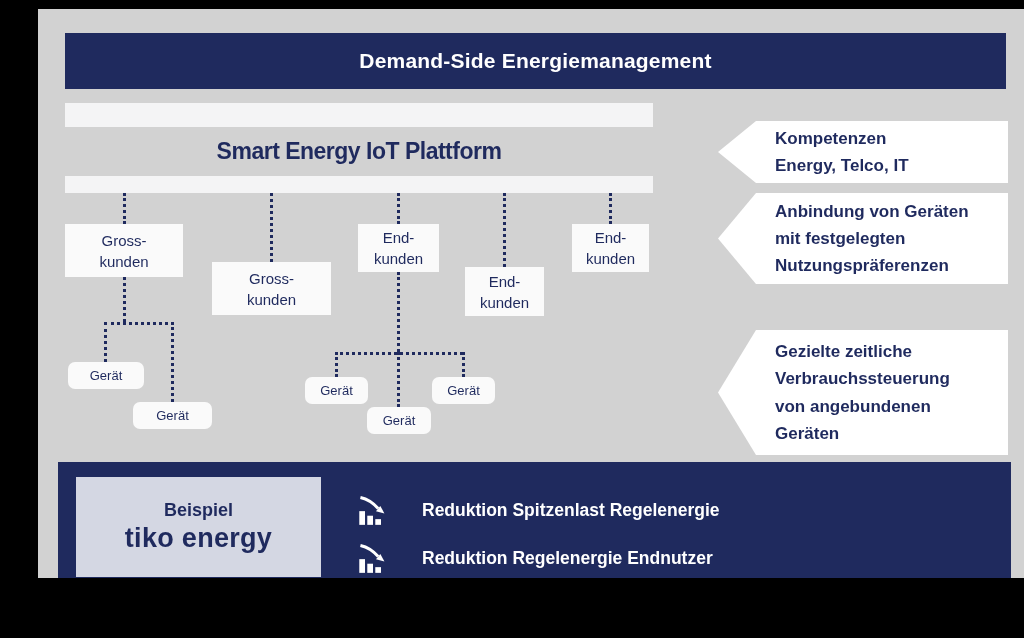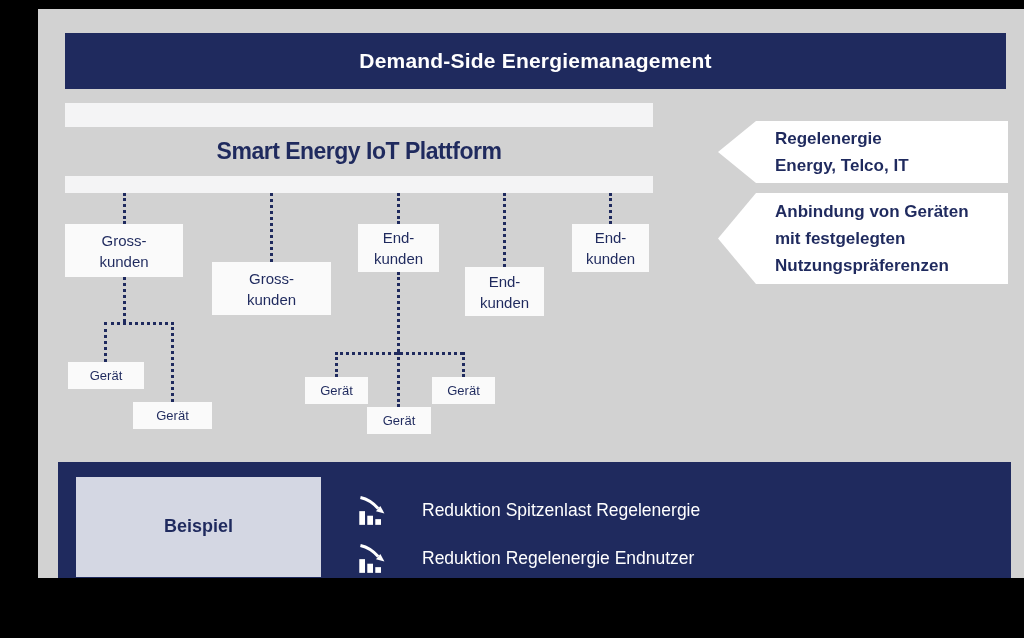--- a/index.html
+++ b/index.html
@@ -24,21 +24,21 @@
     left:37px;top:128px;width:588px;height:46px;display:flex;align-items:center;justify-content:center;
     color:var(--navy,#1F2A5E);font-size:23px;font-weight:700;letter-spacing:-0.5px;
   }
 
   .node{
     background:#FAFAFA;color:var(--navy,#1F2A5E);display:flex;align-items:center;justify-content:center;
     text-align:center;font-size:15px;line-height:1.4;
   }
   .device{
     background:#FAFAFA;color:var(--navy,#1F2A5E);display:flex;align-items:center;justify-content:center;
-    text-align:right;font-size:13px;
+    text-align:right;font-size:13px;border-radius:7px;
   }
 
   .vline{border-left:3px dotted var(--navy,#1F2A5E);width:0;}
   .hline{border-top:3px dotted var(--navy,#1F2A5E);height:0;}
 
   .callout{
     left:680px;width:290px;background:#FFFFFF;
     clip-path:polygon(0 50%, 38px 0, 100% 0, 100% 100%, 38px 100%);
     display:flex;align-items:center;
     color:var(--navy,#1F2A5E);font-weight:700;font-size:17px;line-height:1.6;
@@ -50,21 +50,21 @@
     left:18px;top:15px;width:245px;height:100px;background:var(--example-bg,#D4D7E3);
     display:flex;flex-direction:column;align-items:center;justify-content:center;
     color:var(--navy,#1F2A5E);
   }
   .example-label{font-size:18px;font-weight:700;margin-bottom:2px;}
   .example-brand{font-size:27px;font-weight:700;letter-spacing:.3px;}
   .benefit-row{left:300px;width:620px;height:36px;display:flex;align-items:center;gap:34px;}
   .benefit-row.r1{top:30px;}
   .benefit-row.r2{top:78px;}
   .benefit-icon{width:30px;height:32px;flex:0 0 auto;}
-  .benefit-text{color:#fff;font-size:17.5px;font-weight:400;}
+  .benefit-text{color:#fff;font-size:17.5px;font-weight:700;}
 </style>
 </head>
 <body>
 
 <div class="frame">
   <div class="canvas abs">
 
     <div class="header-bar abs" style="left:27px;top:24px;">
       <div class="header-title">Demand-Side Energiemanagement</div>
     </div>
@@ -101,32 +101,39 @@
     <div class="vline abs" style="left:424px;top:343px;height:25px;"></div>
     <div class="vline abs" style="left:359px;top:343px;height:55px;"></div>
 
     <div class="device abs" style="left:30px;top:353px;width:76px;height:27px;">Gerät</div>
     <div class="device abs" style="left:95px;top:393px;width:79px;height:27px;">Gerät</div>
     <div class="device abs" style="left:267px;top:368px;width:63px;height:27px;">Gerät</div>
     <div class="device abs" style="left:329px;top:398px;width:64px;height:27px;">Gerät</div>
     <div class="device abs" style="left:394px;top:368px;width:63px;height:27px;">Gerät</div>
 
     <div class="callout abs" style="top:112px;height:62px;">
-      <div class="callout-text preline">Regelenergie
+      <div class="callout-text preline">Kompetenzen
 Energy, Telco, IT</div>
     </div>
     <div class="callout abs" style="top:184px;height:91px;">
       <div class="callout-text preline">Anbindung von Geräten
 mit festgelegten
 Nutzungspräferenzen</div>
     </div>
+    <div class="callout abs" style="top:321px;height:125px;">
+      <div class="callout-text preline">Gezielte zeitliche
+Verbrauchssteuerung
+von angebundenen
+Geräten</div>
+    </div>
 
     <div class="footer-panel abs" style="left:20px;top:453px;padding-left:12px;">
       <div class="example-box abs">
         <div class="example-label">Beispiel</div>
+        <div class="example-brand">tiko energy</div>
       </div>
 
       <div class="benefit-row r1 abs">
         <svg class="benefit-icon" viewBox="0 0 26 28">
           <g fill="#FFFFFF">
             <rect x="1" y="15" width="5" height="12"></rect>
             <rect x="8" y="19" width="5" height="8"></rect>
             <rect x="15" y="22" width="5" height="5"></rect>
             <path d="M2 3 Q 11 5 17.5 12.7" stroke="#FFFFFF" stroke-width="2.6" fill="none"></path>
             <polygon points="23,17 15.6,15 19.4,10.4"></polygon>

